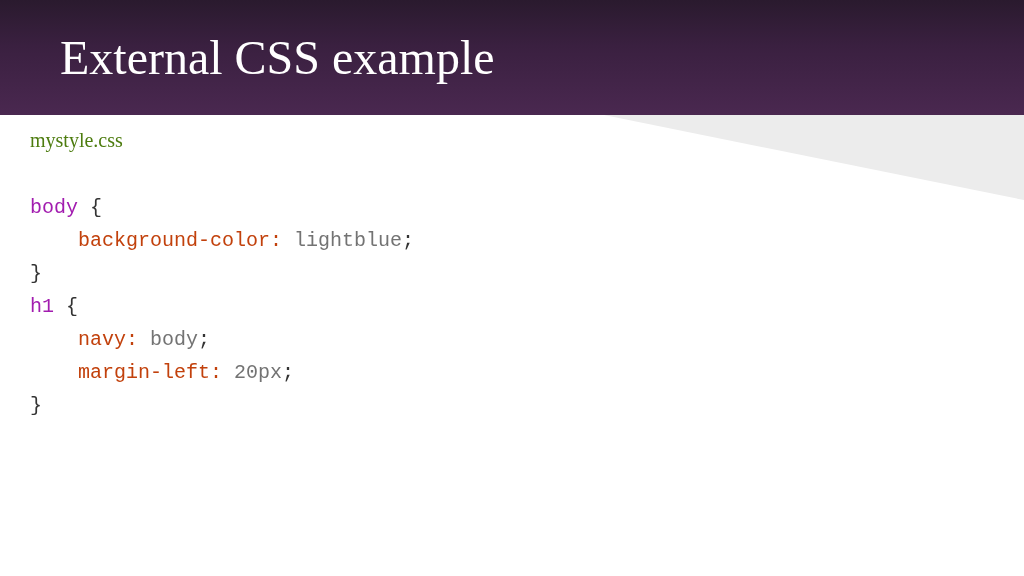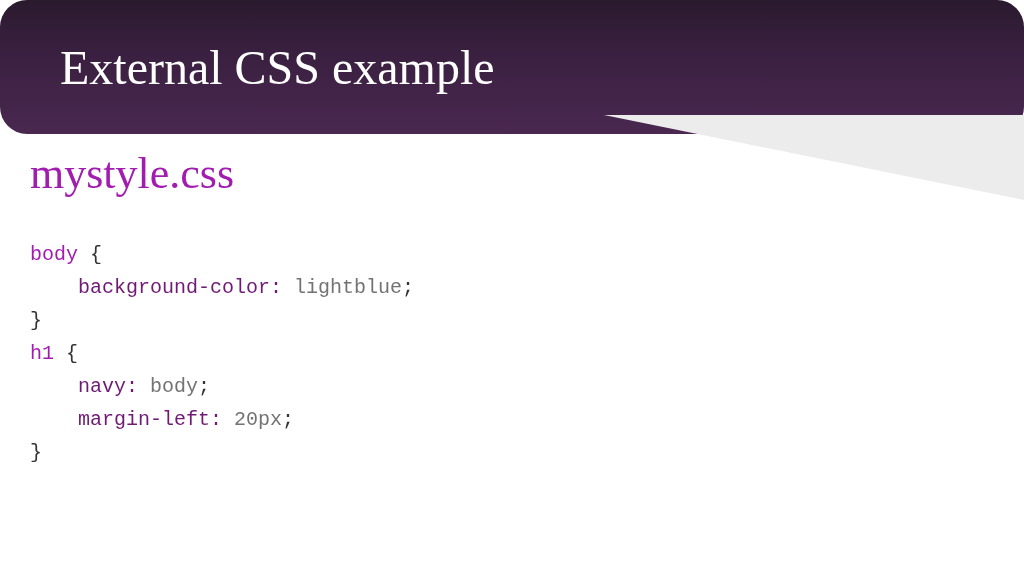--- a/index.html
+++ b/index.html
@@ -6,27 +6,26 @@
   body {
     width: 1024px;
     height: 576px;
     font-family: Georgia, 'Times New Roman', serif;
     background: #ffffff;
     overflow: hidden;
     position: relative;
   }
   .header {
     width: 100%;
-    height: 134px;
+    height: 115px;
     background: linear-gradient(180deg, #2a1a2e 0%, #3a2040 40%, #4a2850 100%);
     position: relative;
     display: flex;
     align-items: center;
     padding-left: 60px;
-    border-radius: 27px;
   }
   .header-title {
     color: #ffffff;
     font-size: 48px;
     font-weight: 400;
     font-family: Georgia, 'Times New Roman', serif;
   }
   .diagonal {
     position: absolute;
     top: 115px;
@@ -36,33 +35,33 @@
     border-left: 420px solid transparent;
     border-top: 85px solid #ececec;
     z-index: 1;
   }
   .content {
     padding: 14px 60px 0 30px;
     position: relative;
     z-index: 2;
   }
   .filename {
-    font-size: 44px;
+    font-size: 20px;
     font-family: Georgia, 'Times New Roman', serif;
-    color: #a21caf;
+    color: #4d7c0f;
     margin-bottom: 6px;
   }
   .code {
     font-family: Consolas, 'Courier New', monospace;
     font-size: 20px;
     line-height: 1.65;
     white-space: pre;
   }
   .sel   { color: #a21caf; }  
-  .prop  { color: #701a75; }  
+  .prop  { color: #c2410c; }  
   .val   { color: #737373; }  
   .punct { color: #333333; }  
 </style>
 </head>
 <body>
 
 <div class="header">
   <div class="header-title">External CSS example</div>
 </div>
 

